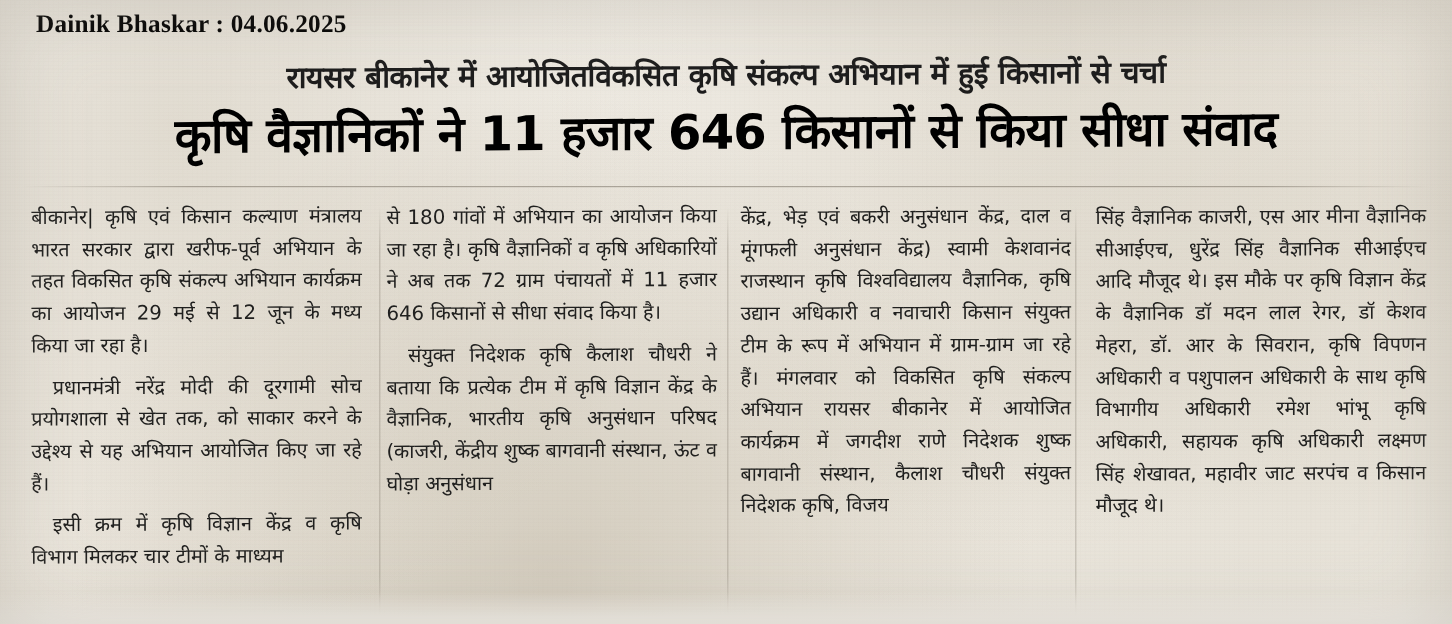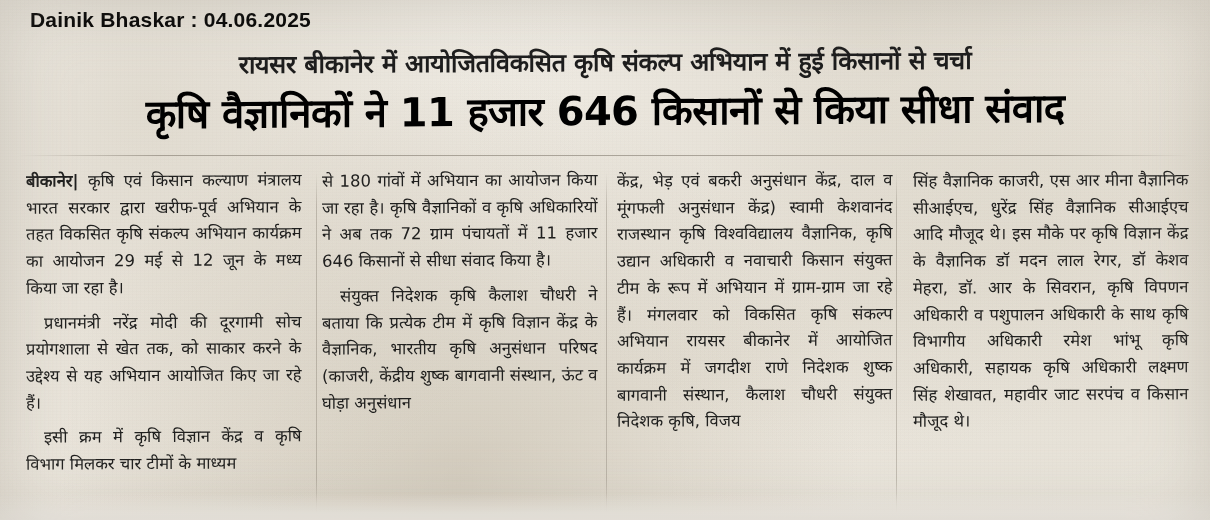--- a/index.html
+++ b/index.html
@@ -39,21 +39,21 @@
       repeating-linear-gradient(0deg, rgba(160,150,135,0.06) 0px, rgba(160,150,135,0.06) 1px, rgba(0,0,0,0) 1px, rgba(0,0,0,0) 3px),
       repeating-linear-gradient(90deg, rgba(150,140,125,0.05) 0px, rgba(150,140,125,0.05) 1px, rgba(0,0,0,0) 1px, rgba(0,0,0,0) 4px);
     pointer-events: none;
   }
 
   
   .source-stamp {
     position: absolute;
     left: 30px;
     top: 8px;
-    font-family: Liberation Sans, sans-serif;
+    font-family: Liberation Serif, serif;
     font-weight: bold;
     font-size: 21px;
     color: #000000;
     letter-spacing: 0.2px;
     z-index: 6;
     white-space: nowrap;
     text-align: right;
   }
 
   
@@ -124,21 +124,21 @@
     overflow: hidden;
     transform: skewY(-0.3deg);
   }
   .col p {
     margin: 0 0 8px 0;
   }
   .col p.indent {
     text-indent: 18px;
   }
   .col .dateline {
-    font-weight: bold;
+    font-weight: normal;
   }
   .col-sep {
     position: absolute;
     top: 172px;
     bottom: 6px;
     width: 1px;
     background: linear-gradient(180deg, rgba(120,112,100,0) 0%, rgba(120,112,100,0.35) 10%, rgba(120,112,100,0.35) 90%, rgba(120,112,100,0) 100%);
     z-index: 2;
   }
   .col-sep.s1 { left: 316px; }

